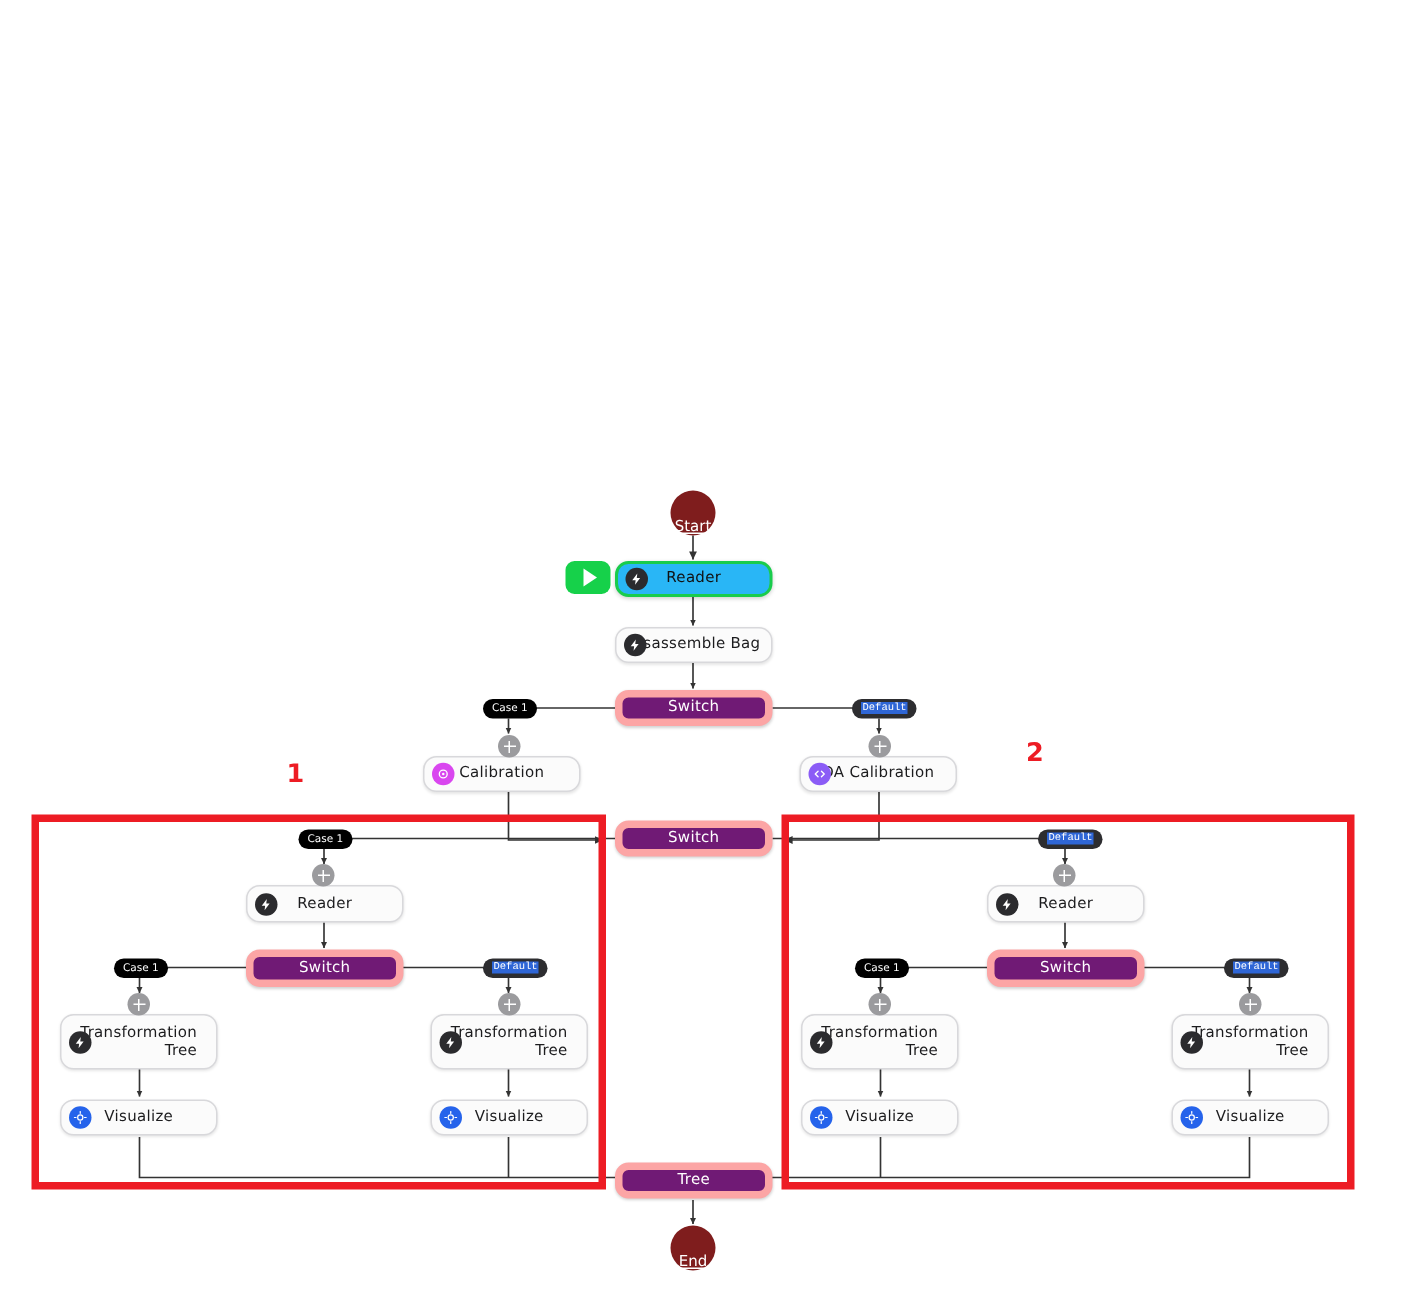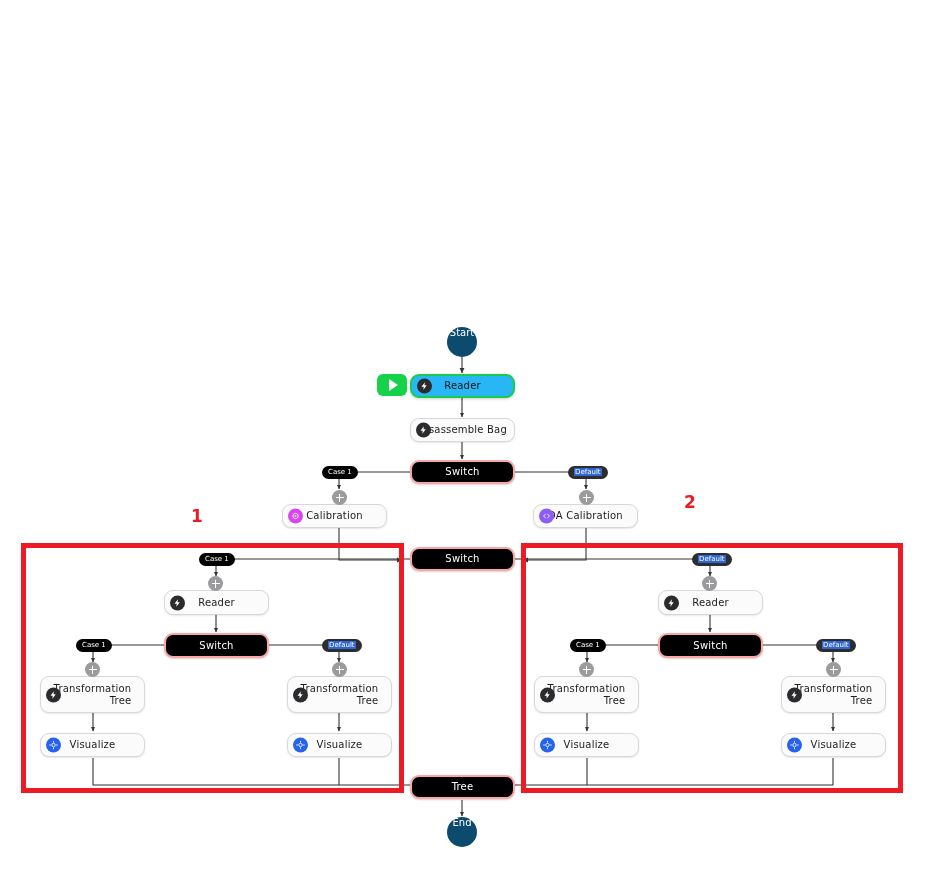--- a/index.html
+++ b/index.html
@@ -33,22 +33,22 @@
 
   
   .node.light {
     background: #fbfbfb;
     border: 1px solid #d8d8db;
     color: #1c1c1e;
     box-shadow: 0 1px 2px rgba(0,0,0,.10);
   }
   
   .node.dark {
-    background: #000000;
-    border: 2px solid #fca5a5;
+    background: #701a75;
+    border: 5px solid #fca5a5;
     color: #ffffff;
     box-shadow: 0 1px 2px rgba(0,0,0,.18);
   }
   
   .node.active {
     background: #29b6f6;
     border: 2px solid #19cc4c;
     color: #111;
     box-shadow: 0 1px 3px rgba(0,0,0,.2);
   }
@@ -76,46 +76,48 @@
   }
   .nicon.black { background: #2b2b2e; }
   .nicon svg { display: block; }
 
   
   .terminal {
     position: absolute;
     width: 30px;
     height: 30px;
     border-radius: 50%;
-    background: #0c4a6e;
+    background: #7f1d1d;
     color: #fff;
     font-size: 10px;
     display: flex;
-    align-items: flex-start;
+    align-items: flex-end;
     justify-content: center;
     z-index: 6;
+    text-decoration: underline;
   }
 
   
   .pill {
     position: absolute;
     height: 13px;
     background: #000000;
     color: #ffffff;
     border-radius: 7px;
     font-size: 7px;
     line-height: 13px;
     padding: 0 6px;
     white-space: nowrap;
     z-index: 7;
     text-align: center;
   }
   .pill.sel {
     background: #2d2d30;
     color: #ffffff;
+    font-family: Liberation Mono, monospace;
   }
   .pill.sel .seltext {
     background: #2f66d6;
     color: #ffffff;
     padding: 0 1px;
   }
 
   
   .plus {
     position: absolute;

